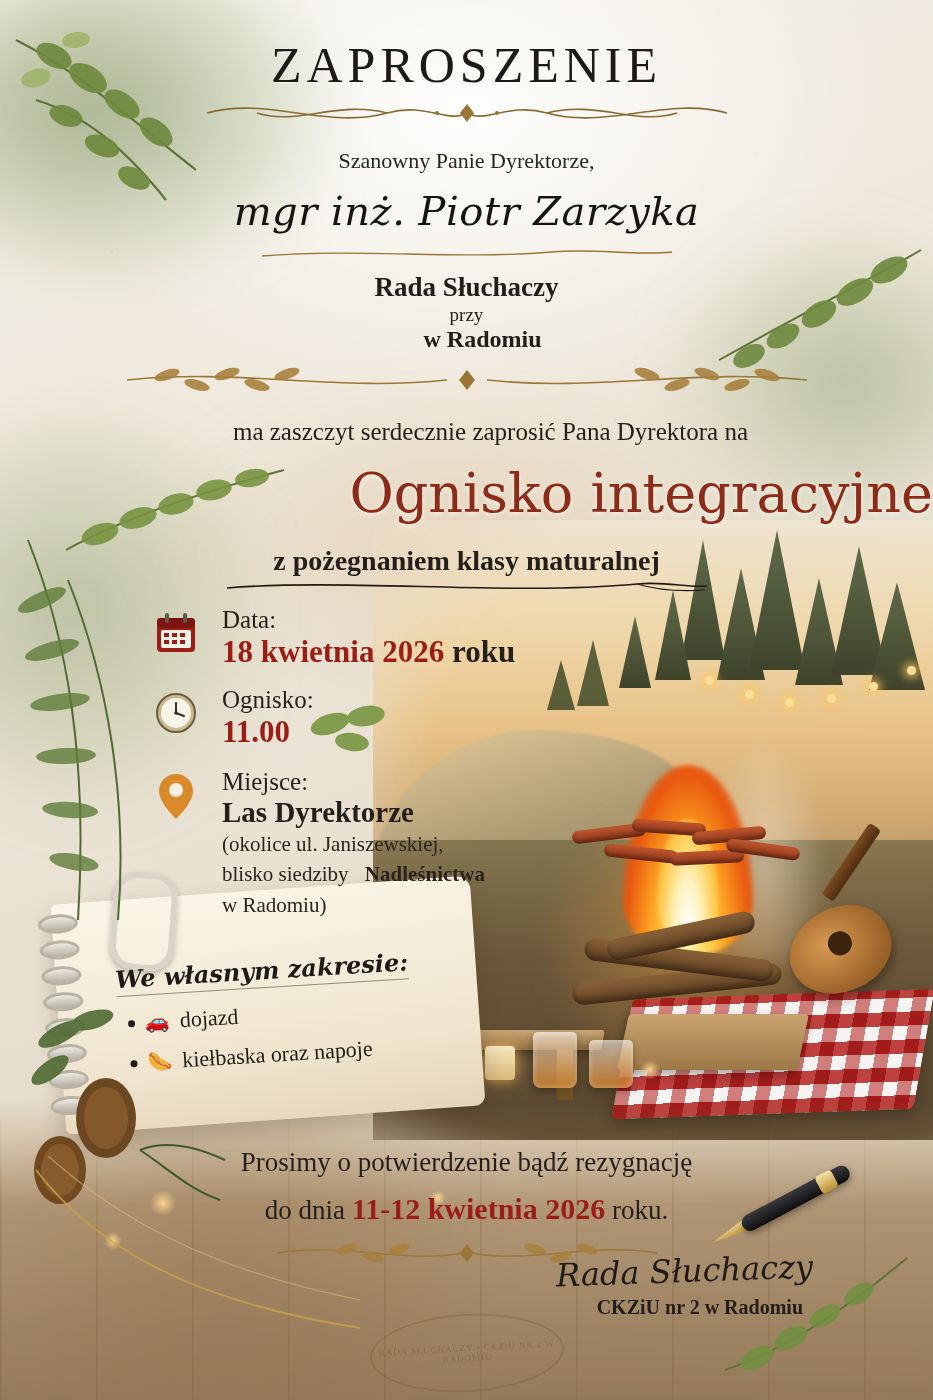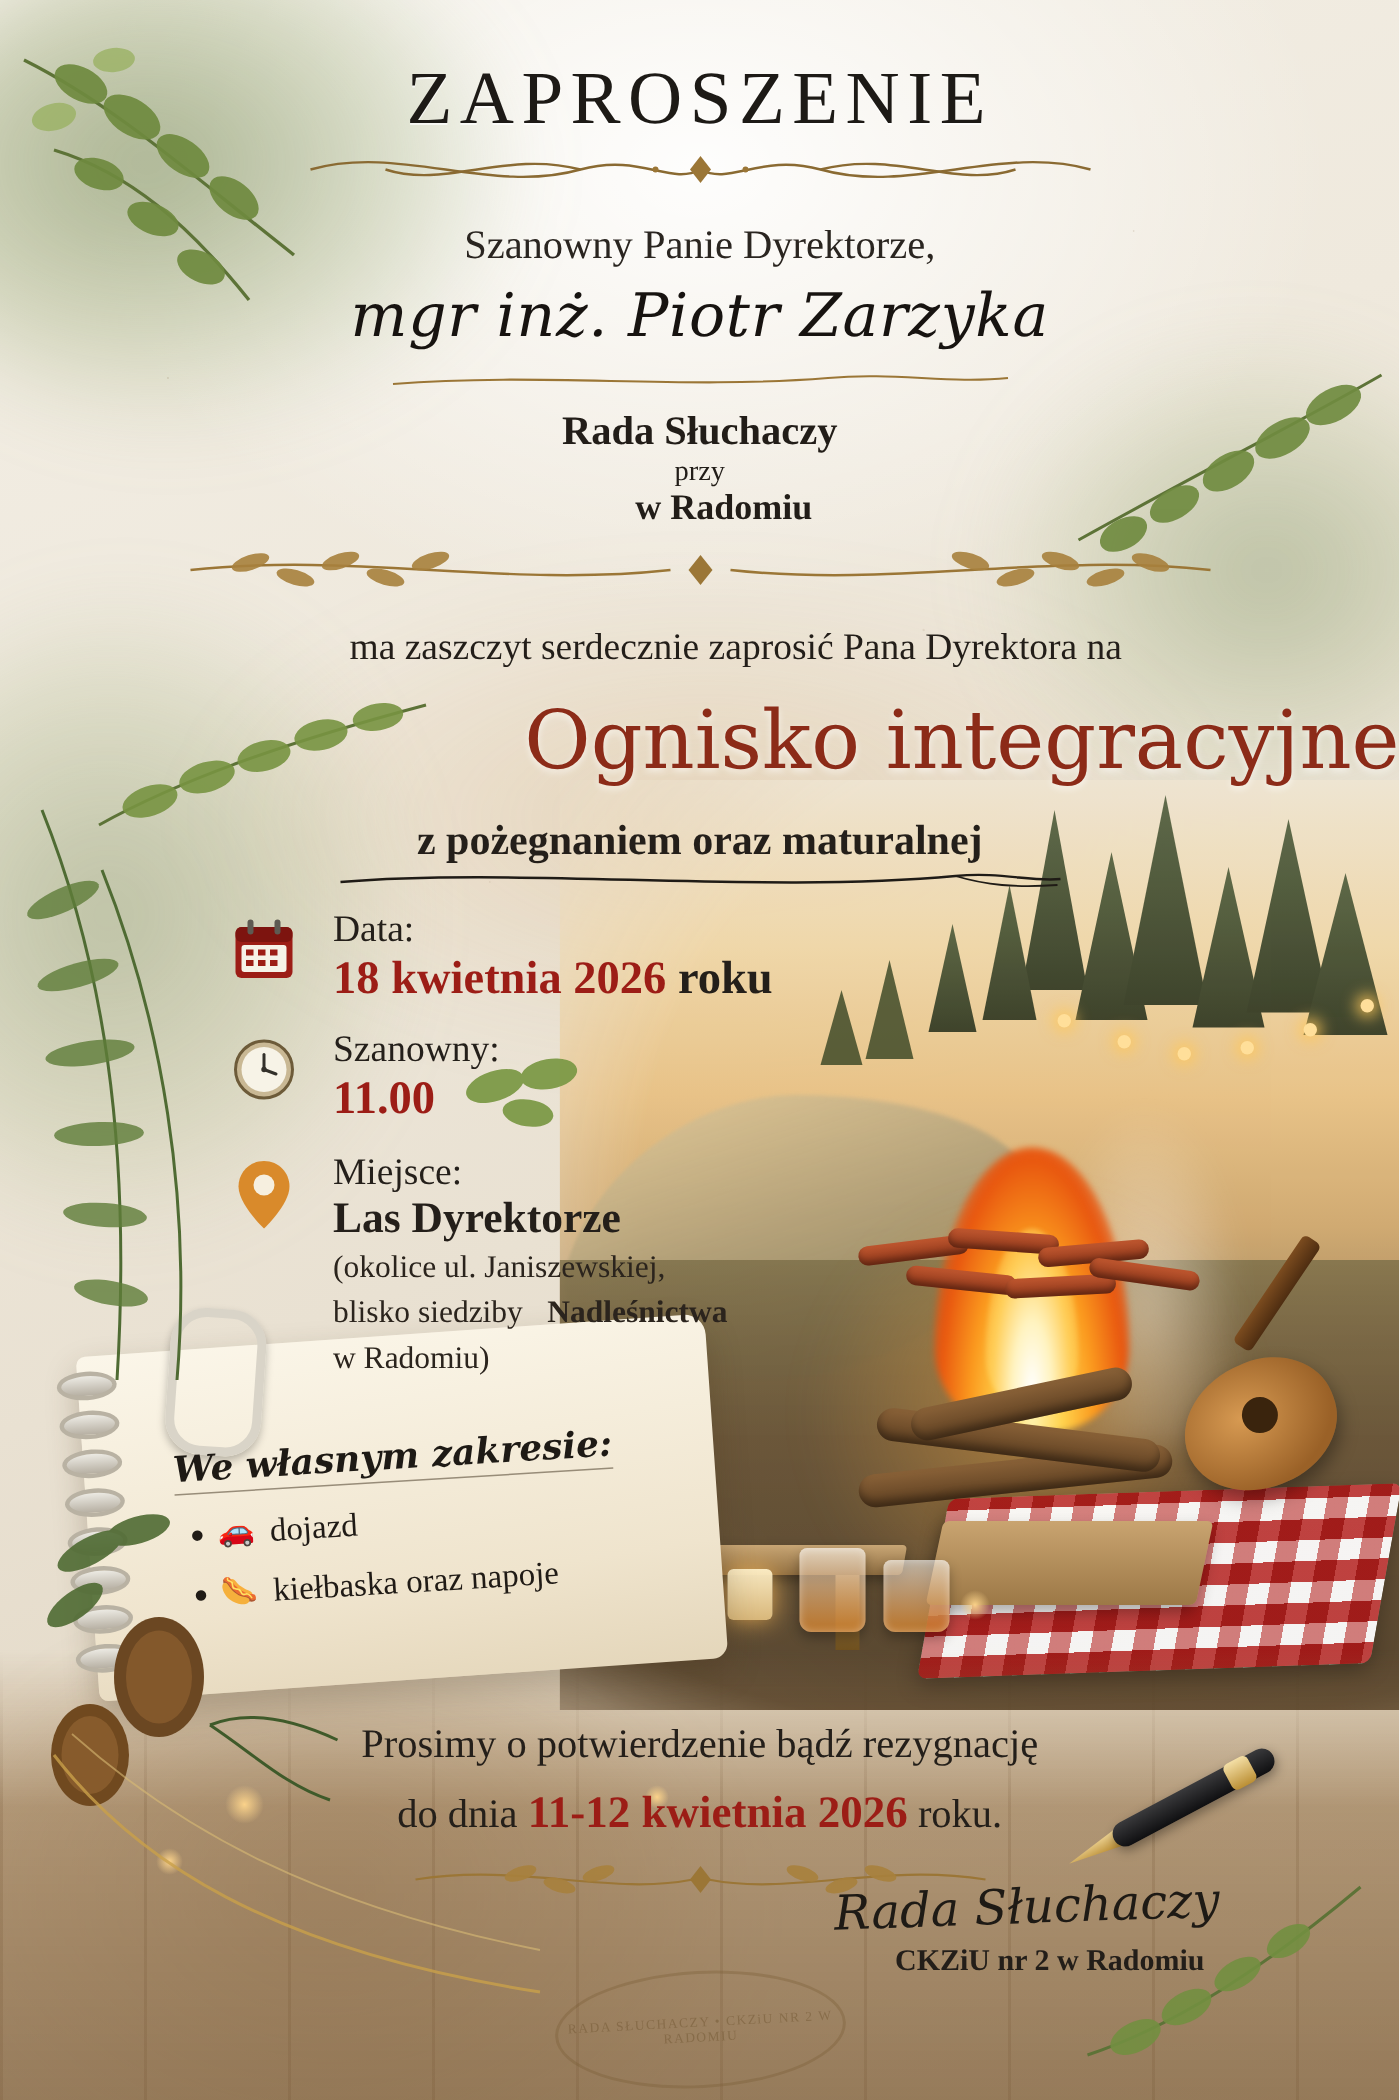--- a/index.html
+++ b/index.html
@@ -270,21 +270,21 @@
     color: #1d1a16;
     font-variant: small-caps;
     text-shadow: 0 1px 0 rgba(255,255,255,.7);
   }
 
   .flourish { position: absolute; left: 0; right: 0; text-align: center; }
 
   .greeting {
     position: absolute; top: 148px; left: 0; right: 0;
     text-align: center;
-    font-size: 27px; color: #2a2520;
+    font-size: 22px; color: #2a2520;
   }
   .name-script {
     position: absolute; top: 188px; left: 0; right: 0;
     text-align: center;
     font-family: "DejaVu Serif", serif;
     font-style: italic;
     font-size: 40px;
     color: #171310;
     letter-spacing: .5px;
   }
@@ -676,21 +676,21 @@
           <ellipse cx="610" cy="12" rx="13" ry="5" transform="rotate(18 610 12)"></ellipse>
           <ellipse cx="580" cy="23" rx="13" ry="5" transform="rotate(-16 580 23)"></ellipse>
           <ellipse cx="550" cy="12" rx="13" ry="5" transform="rotate(18 550 12)"></ellipse>
         </g>
         <path d="M370 8 L378 18 L370 28 L362 18 Z" fill="#9b7636"></path>
       </svg>
     </div>
 
     <div class="lead">ma zaszczyt serdecznie zaprosić Pana Dyrektora na</div>
     <div class="event-title">Ognisko integracyjne</div>
-    <div class="event-sub">z pożegnaniem oraz maturalnej</div>
+    <div class="event-sub">z pożegnaniem klasy maturalnej</div>
 
     <div class="underswoosh">
       <svg width="520" height="20" viewBox="0 0 520 20">
         <path d="M20 10 C140 0 300 18 430 6 C460 3 480 10 500 8" stroke="#1f1b16" stroke-width="1.6" fill="none"></path>
         <path d="M430 6 C450 12 470 14 498 12" stroke="#1f1b16" stroke-width="1.2" fill="none"></path>
       </svg>
     </div>
 
     <div class="details">
 
@@ -727,21 +727,21 @@
             <circle cx="23" cy="23" r="19" fill="#c9b894" stroke="#6d5b39" stroke-width="2"></circle>
             <circle cx="23" cy="23" r="15" fill="#f7f3e7"></circle>
             <g stroke="#33302a" stroke-width="2" stroke-linecap="round">
               <line x1="23" y1="23" x2="23" y2="13"></line>
               <line x1="23" y1="23" x2="31" y2="26"></line>
             </g>
             <circle cx="23" cy="23" r="1.8" fill="#33302a"></circle>
           </svg>
         </div>
         <div class="txt">
-          <div class="lbl">Szanowny:</div>
+          <div class="lbl">Ognisko:</div>
           <div class="val">11.00</div>
         </div>
       </div>
 
       <div class="row" style="margin-top:18px;">
         <div class="ico">
           <svg width="40" height="50" viewBox="0 0 40 50">
             <path d="M20 2 C10 2 3 10 3 19 C3 31 20 47 20 47 C20 47 37 31 37 19 C37 10 30 2 20 2 Z" fill="#d98a2b"></path>
             <circle cx="20" cy="18" r="7" fill="#f6efdf"></circle>
           </svg>

